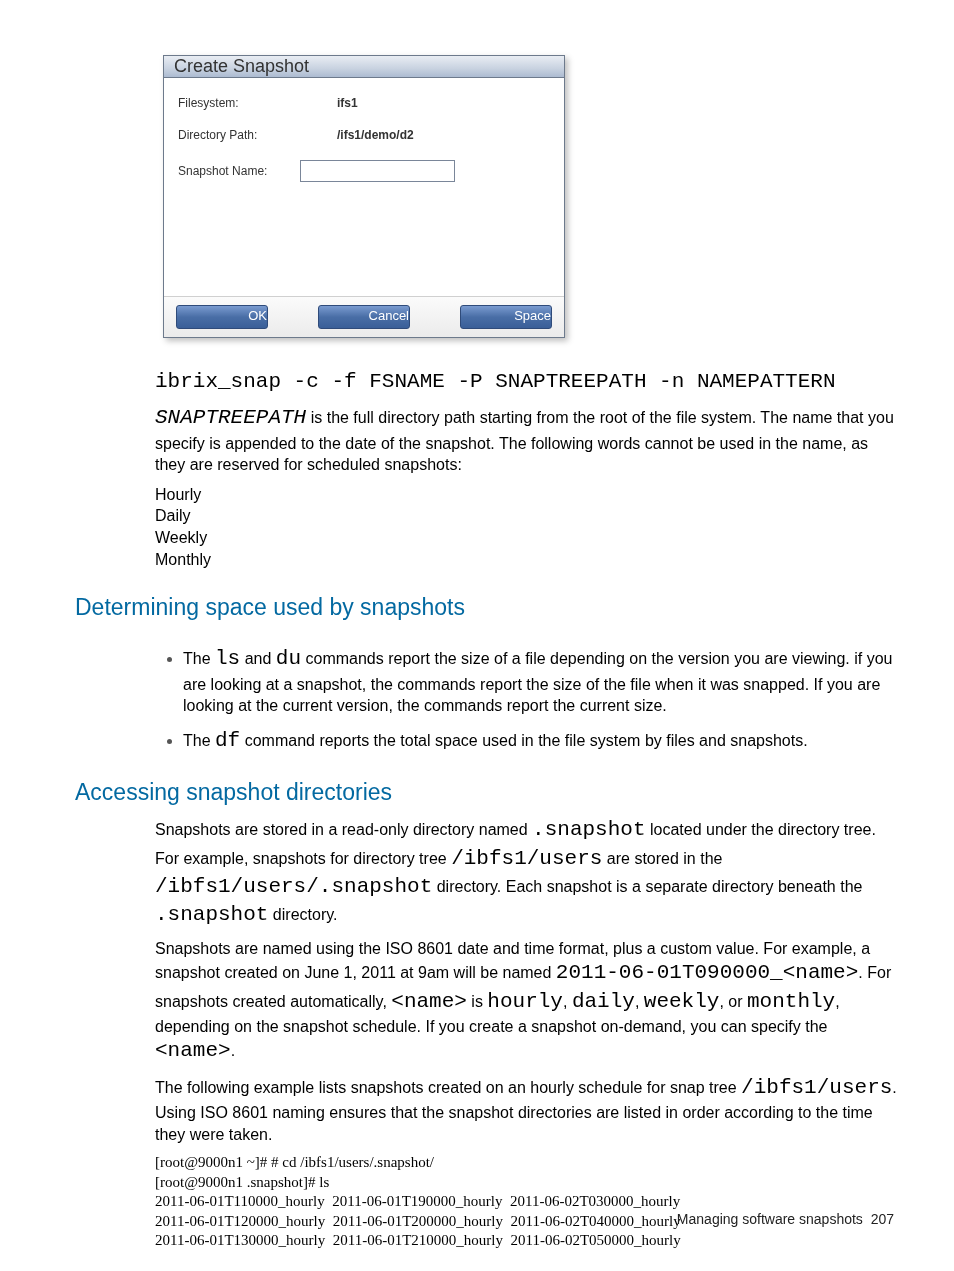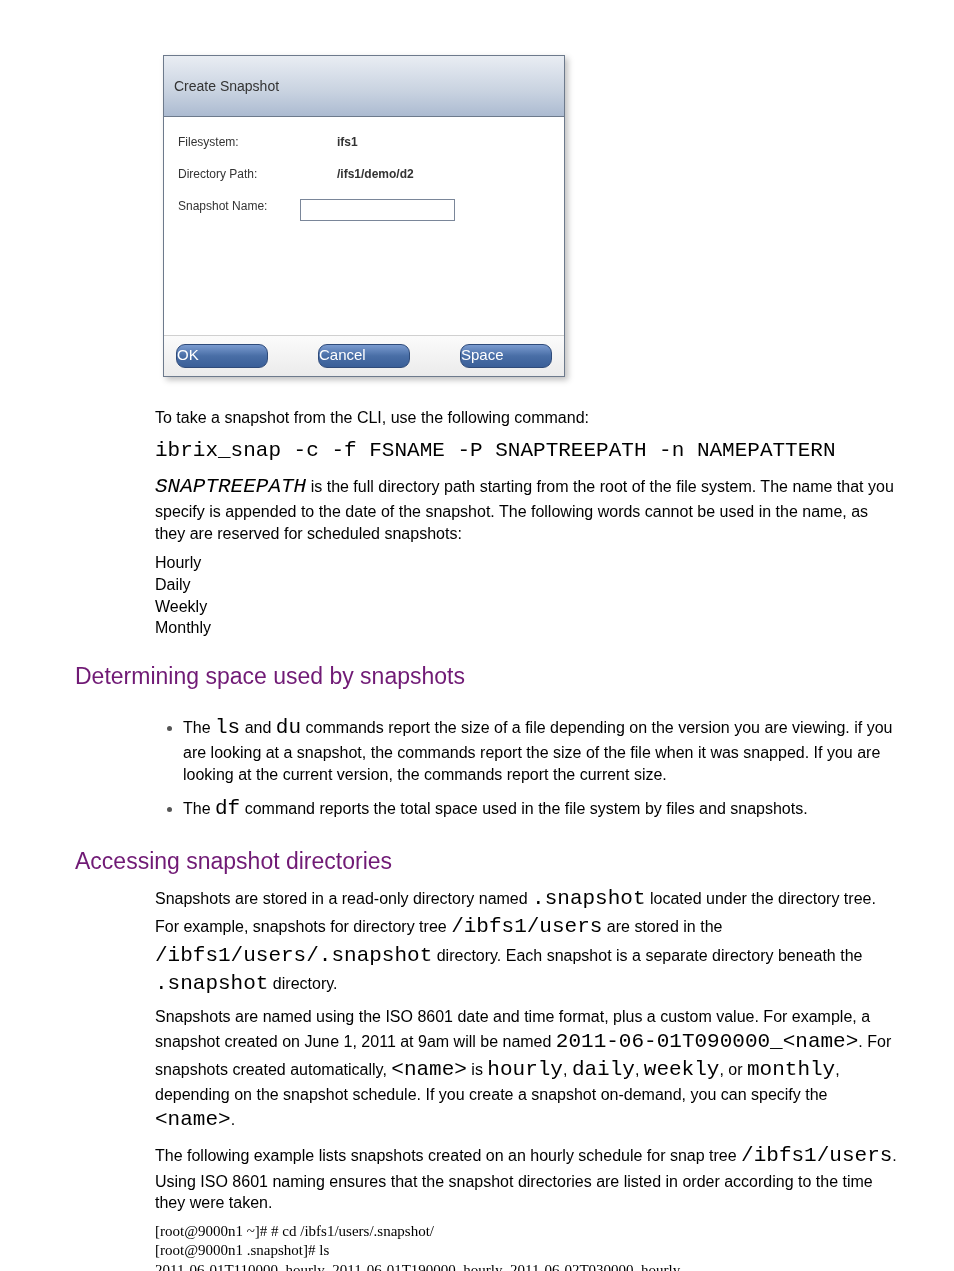--- a/index.html
+++ b/index.html
@@ -23,77 +23,77 @@
     width: 400px;
     margin-left: 88px;
     border: 1px solid #6d7a8c;
     box-shadow: 3px 3px 6px rgba(0,0,0,0.25);
     font-size: 12px;
     color: #333;
   }
   .dlg-title {
     background: linear-gradient(#e9edf3, #c8d2e0 60%, #acbbd1);
     border-bottom: 1px solid #6d7a8c;
-    padding: 22px 10px;
-    font-size: 14px;
+    padding: 0 10px;
+    font-size: 18px;
   }
   .dlg-body {
     padding: 18px 14px 6px 14px;
     background: #fff;
     height: 218px;
     box-sizing: border-box;
   }
-  .dlg-row { display: flex; align-items: flex-start; margin-bottom: 18px; }
+  .dlg-row { display: flex; align-items: center; margin-bottom: 18px; }
   .dlg-label { width: 122px; }
   .dlg-value { font-weight: bold; padding-left: 37px; }
   .dlg-input {
     width: 155px;
     height: 22px;
     border: 1px solid #7a8699;
     background: #fff;
     box-sizing: border-box;
   }
   .dlg-footer {
     background: linear-gradient(#fbfbfb, #ebebeb);
     border-top: 1px solid #d0d0d0;
     padding: 8px 12px;
     display: flex;
     justify-content: space-between;
   }
   .dlg-btn {
     width: 90px;
     height: 22px;
     border: 1px solid #2f4b7a;
-    border-radius: 9px;
+    border-radius: 3px;
     background: linear-gradient(#7a9bd0, #496ea6 50%, #3a5f98);
     color: #fff;
-    font-size: 15px;
+    font-size: 13px;
     line-height: 20px;
-    text-align: left;
+    text-align: right;
   }
 
   
   .content {
     margin: 30px 0 0 80px;
     font-family: "Futura", "Century Gothic", Arial, sans-serif;
     font-size: 16px;
     line-height: 1.35;
     color: #000;
   }
   .content p { margin: 8px 0; }
   .mono, code {
     font-family: "Courier New", monospace;
     font-size: 21px;
   }
   .res-list p { margin: 0; }
   h2.sec {
     font-family: "Futura", "Century Gothic", Arial, sans-serif;
     font-weight: 400;
     font-size: 23px;
-    color: #701a75;
+    color: #0369a1;
     margin: 22px 0 8px -80px;
   }
   ul.bul { margin: 22px 0 10px 0; padding-left: 28px; }
   ul.bul li { margin-bottom: 10px; }
   ul.bul li::marker { color: #555; }
 
   .preblock {
     font-family: Liberation Serif, serif;
     font-size: 15px;
     white-space: pre;
@@ -131,21 +131,20 @@
       </div>
     </div>
     <div class="dlg-footer">
       <div class="dlg-btn">OK</div>
       <div class="dlg-btn">Cancel</div>
       <div class="dlg-btn">Space</div>
     </div>
   </div>
 
   <div class="content">
-    <p>To take a snapshot from the CLI, use the following command:</p>
     <p class="mono">ibrix_snap -c -f FSNAME -P SNAPTREEPATH -n NAMEPATTERN</p>
     <p>
       <span class="mono" style="font-style:italic">SNAPTREEPATH</span><span> is the full directory path starting from the root of the file system. The name that you specify is appended to the date of the snapshot. The following words cannot be used in the name, as they are reserved for scheduled snapshots:</span>
     </p>
     <div class="res-list">
       <p>Hourly</p>
       <p>Daily</p>
       <p>Weekly</p>
       <p>Monthly</p>
     </div>

